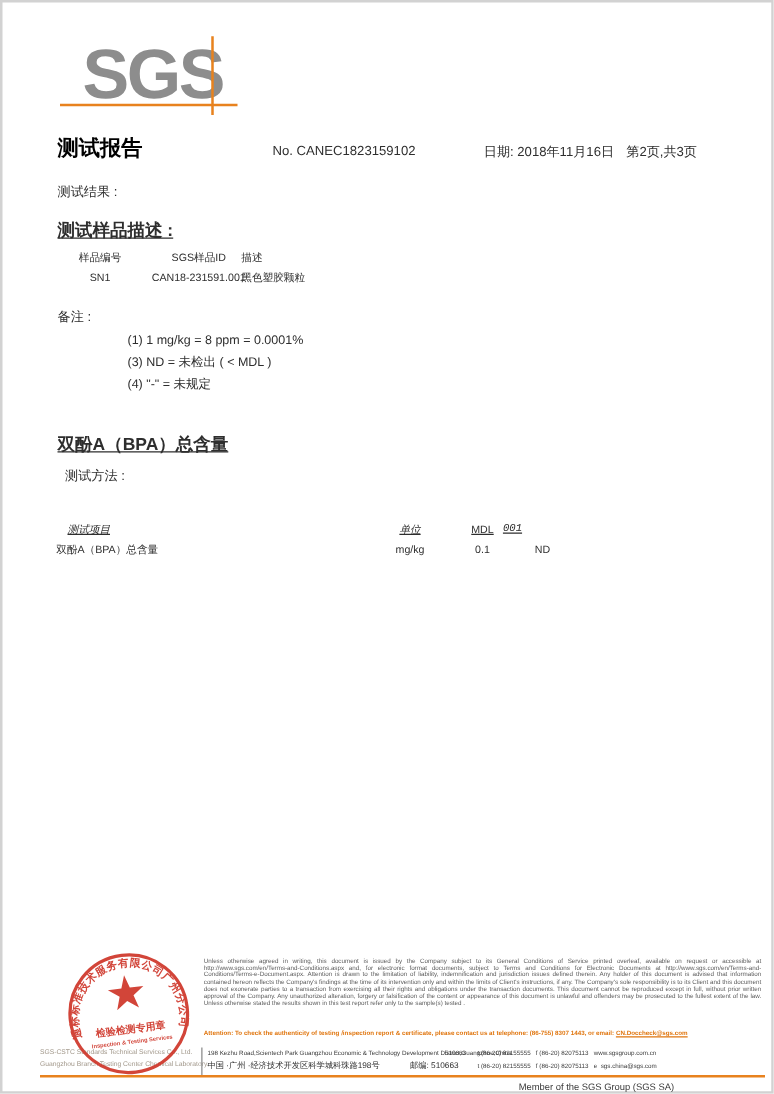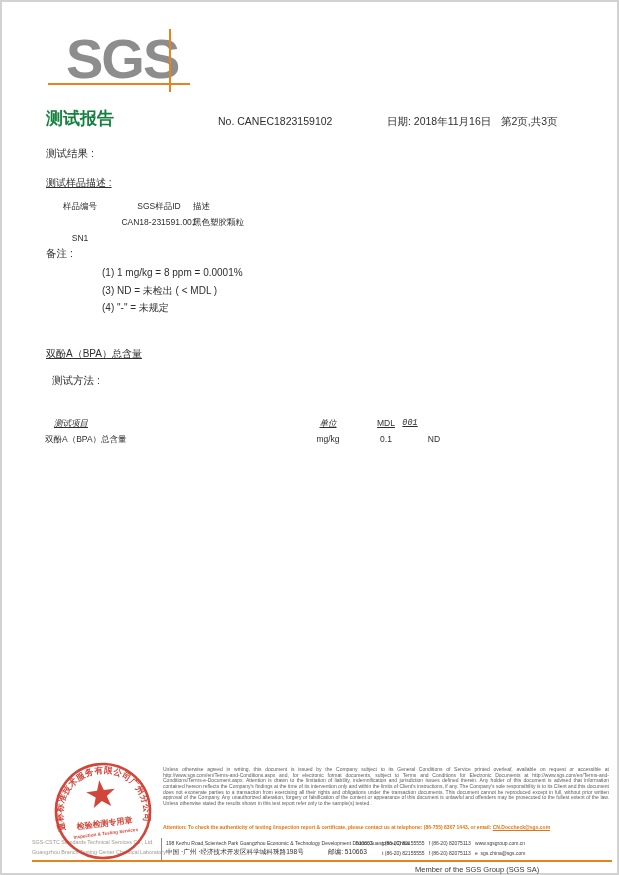--- a/index.html
+++ b/index.html
@@ -7,25 +7,25 @@
     position:relative;width:619px;height:875px;background:#fff;
     font-family:"Liberation Sans",sans-serif;color:#333;overflow:hidden;
     box-shadow:inset 0 0 0 2px #d2d2d2;
   }
   .abs{position:absolute;}
   
   .logo-text{font-weight:bold;color:#8d8d8d;font-size:56px;line-height:50px;letter-spacing:-2px;}
   .orange-h{background:#e8821e;height:2px;}
   .orange-v{background:#e8821e;width:2px;}
   
-  .doc-title{font-size:17px;font-weight:bold;color:#15803d;}
+  .doc-title{font-size:17px;font-weight:bold;color:#000000;}
   .hdr-txt{font-size:10.5px;color:#2e2e2e;}
   
   .lbl{font-size:10.5px;color:#2e2e2e;}
-  .lbl-u{font-size:10px;color:#2e2e2e;font-weight:normal;text-decoration:underline;}
+  .lbl-u{font-size:14px;color:#2e2e2e;font-weight:bold;text-decoration:underline;}
   .tbl1{font-size:8.5px;color:#2e2e2e;}
   .c{text-align:center;}
   .notes{font-size:10px;line-height:17.5px;color:#2e2e2e;}
   .method{font-size:10.5px;line-height:20px;color:#2e2e2e;}
   .t2hd{font-size:8.5px;color:#2e2e2e;text-decoration:underline;}
   .it{font-style:italic;}
   .t2cell{font-size:8.5px;color:#2e2e2e;}
   
   .legal{font-size:5px;line-height:5.65px;color:#5c5c5c;text-align:justify;}
   .attn{font-size:5px;line-height:5.8px;color:#e0760f;font-weight:bold;}
@@ -52,21 +52,21 @@
   <div class="abs hdr-txt" style="left:501px;top:115px;">第2页,共3页</div>
 
   <div class="abs lbl" style="left:46px;top:147px;">测试结果 :</div>
 
   <div class="abs lbl-u" style="left:46px;top:176px;">测试样品描述 :</div>
 
   <div class="abs tbl1 hd c" style="left:45px;top:201px;width:70px;">样品编号</div>
   <div class="abs tbl1 hd c" style="left:115px;top:201px;width:88px;">SGS样品ID</div>
   <div class="abs tbl1 hd" style="left:193px;top:201px;">描述</div>
 
-  <div class="abs tbl1 c" style="left:45px;top:217px;width:70px;margin-top:16px;">SN1</div>
+  <div class="abs tbl1 c" style="left:45px;top:217px;width:70px;">SN1</div>
   <div class="abs tbl1 c" style="left:115px;top:217px;width:88px;">CAN18-231591.001</div>
   <div class="abs tbl1" style="left:193px;top:217px;">黑色塑胶颗粒</div>
 
   <div class="abs lbl" style="left:46px;top:247px;">备注 :</div>
   <div class="abs notes" style="left:102px;top:264px;">
     <div>(1) 1 mg/kg = 8 ppm = 0.0001%</div>
     <div>(3) ND = 未检出 ( &lt; MDL )</div>
     <div>(4) "-" = 未规定</div>
   </div>
 

